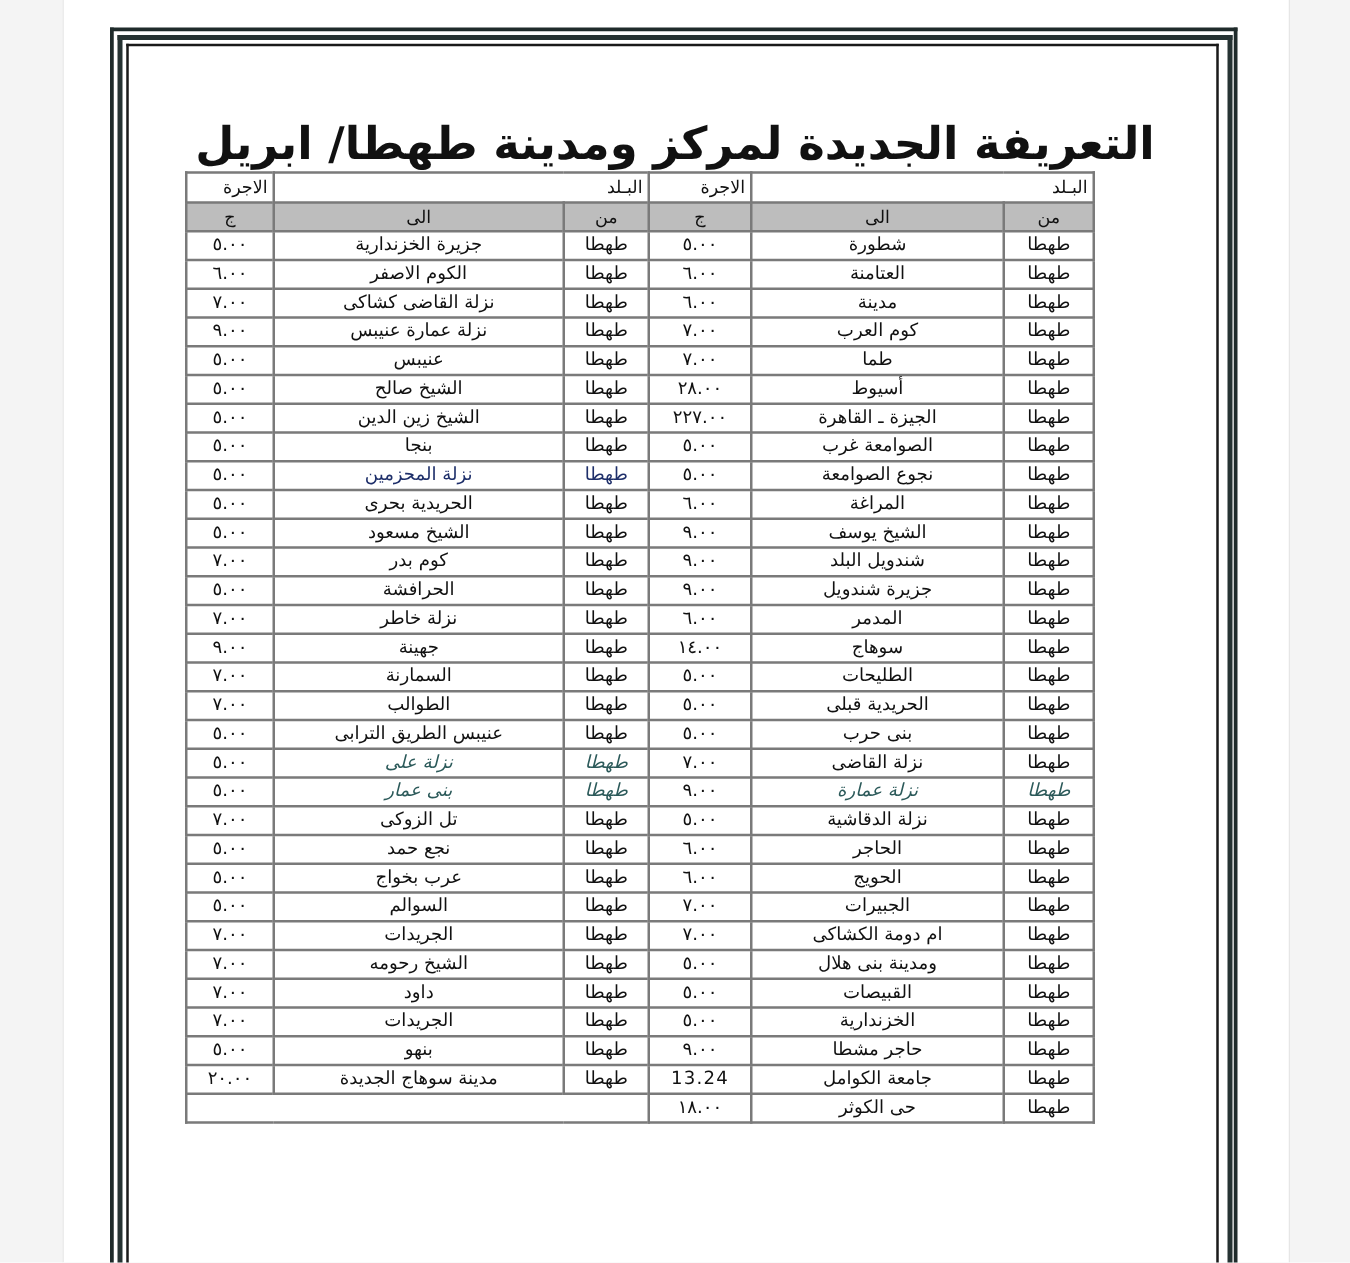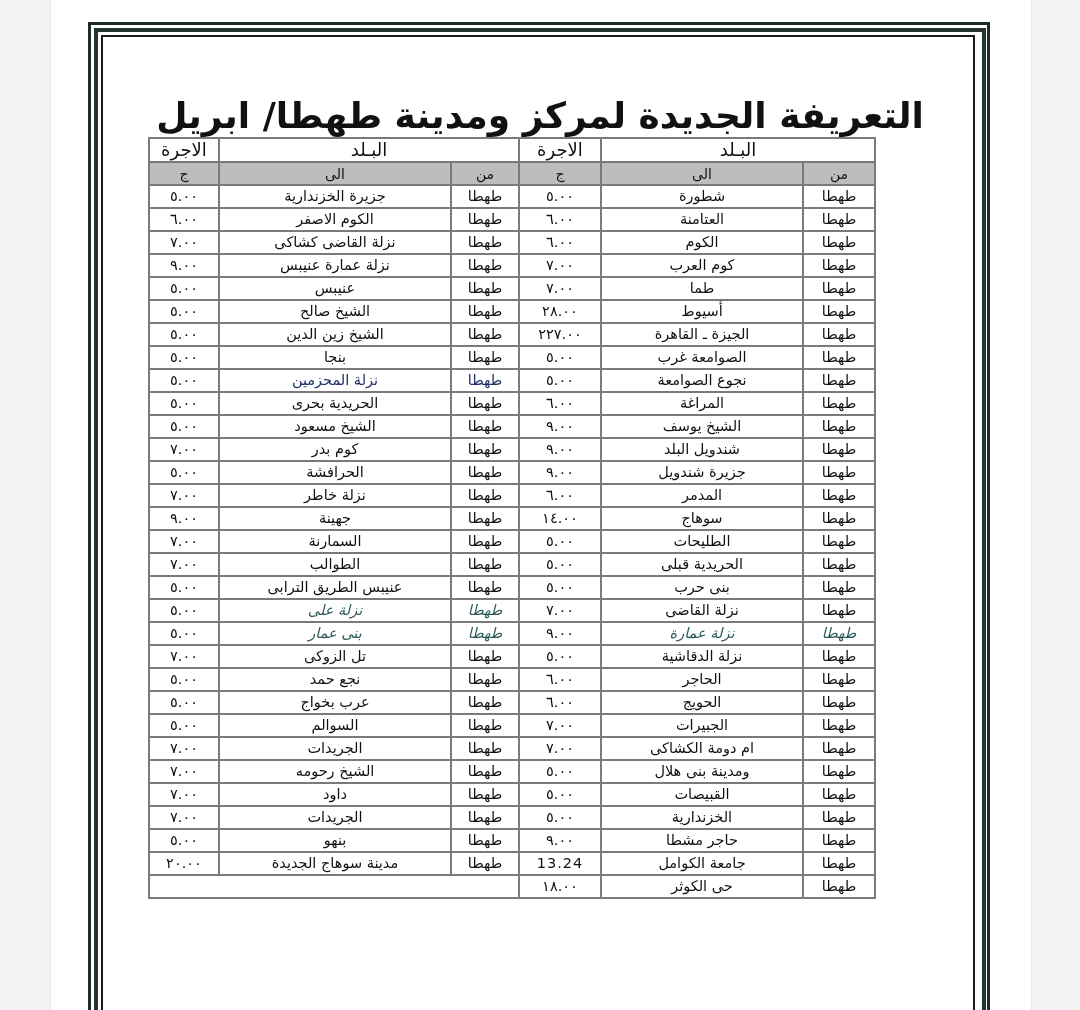--- a/index.html
+++ b/index.html
@@ -35,21 +35,21 @@
     position:absolute; left:148px; top:137px;
     border-collapse:collapse; direction:rtl;
     border:2px solid #6a6a6a;
   }
   table.tariff td {
     border:2px solid #7a7a7a;
     height:21px; padding:0 4px; text-align:center; vertical-align:middle;
     font-size:14.5px; color:#111; white-space:nowrap; line-height:1;
     font-family:"DejaVu Sans", sans-serif;
   }
-  table.tariff tr.h1 td { height:22px; font-size:18px; background:#fff; }
+  table.tariff tr.h1 td { height:22px; font-size:14px; background:#fff;text-align:right; }
   table.tariff tr.h2 td { height:21px; font-size:14px; background:#bdbdbd; }
   .c-from { width:72px; }
   .c-to { width:202px; }
   .c-fare { width:82px; }
   .c-from2 { width:68px; }
   .c-to2 { width:232px; }
   .c-fare2 { width:70px; }
   td.fare { direction:rtl; letter-spacing:1px; }
   td.empty-span { border-right:2px solid #7a7a7a; }
   .teal { color:#2c5a5a !important;font-style:italic; }
@@ -100,21 +100,21 @@
       <tr>
         <td>طهطا</td>
         <td>العتامنة</td>
         <td class="fare">٦.٠٠</td>
         <td>طهطا</td>
         <td>الكوم الاصفر</td>
         <td class="fare">٦.٠٠</td>
       </tr>
       <tr>
         <td>طهطا</td>
-        <td>الكوم</td>
+        <td>مدينة</td>
         <td class="fare">٦.٠٠</td>
         <td>طهطا</td>
         <td>نزلة القاضى كشاكى</td>
         <td class="fare">٧.٠٠</td>
       </tr>
       <tr>
         <td>طهطا</td>
         <td>كوم العرب</td>
         <td class="fare">٧.٠٠</td>
         <td>طهطا</td>

